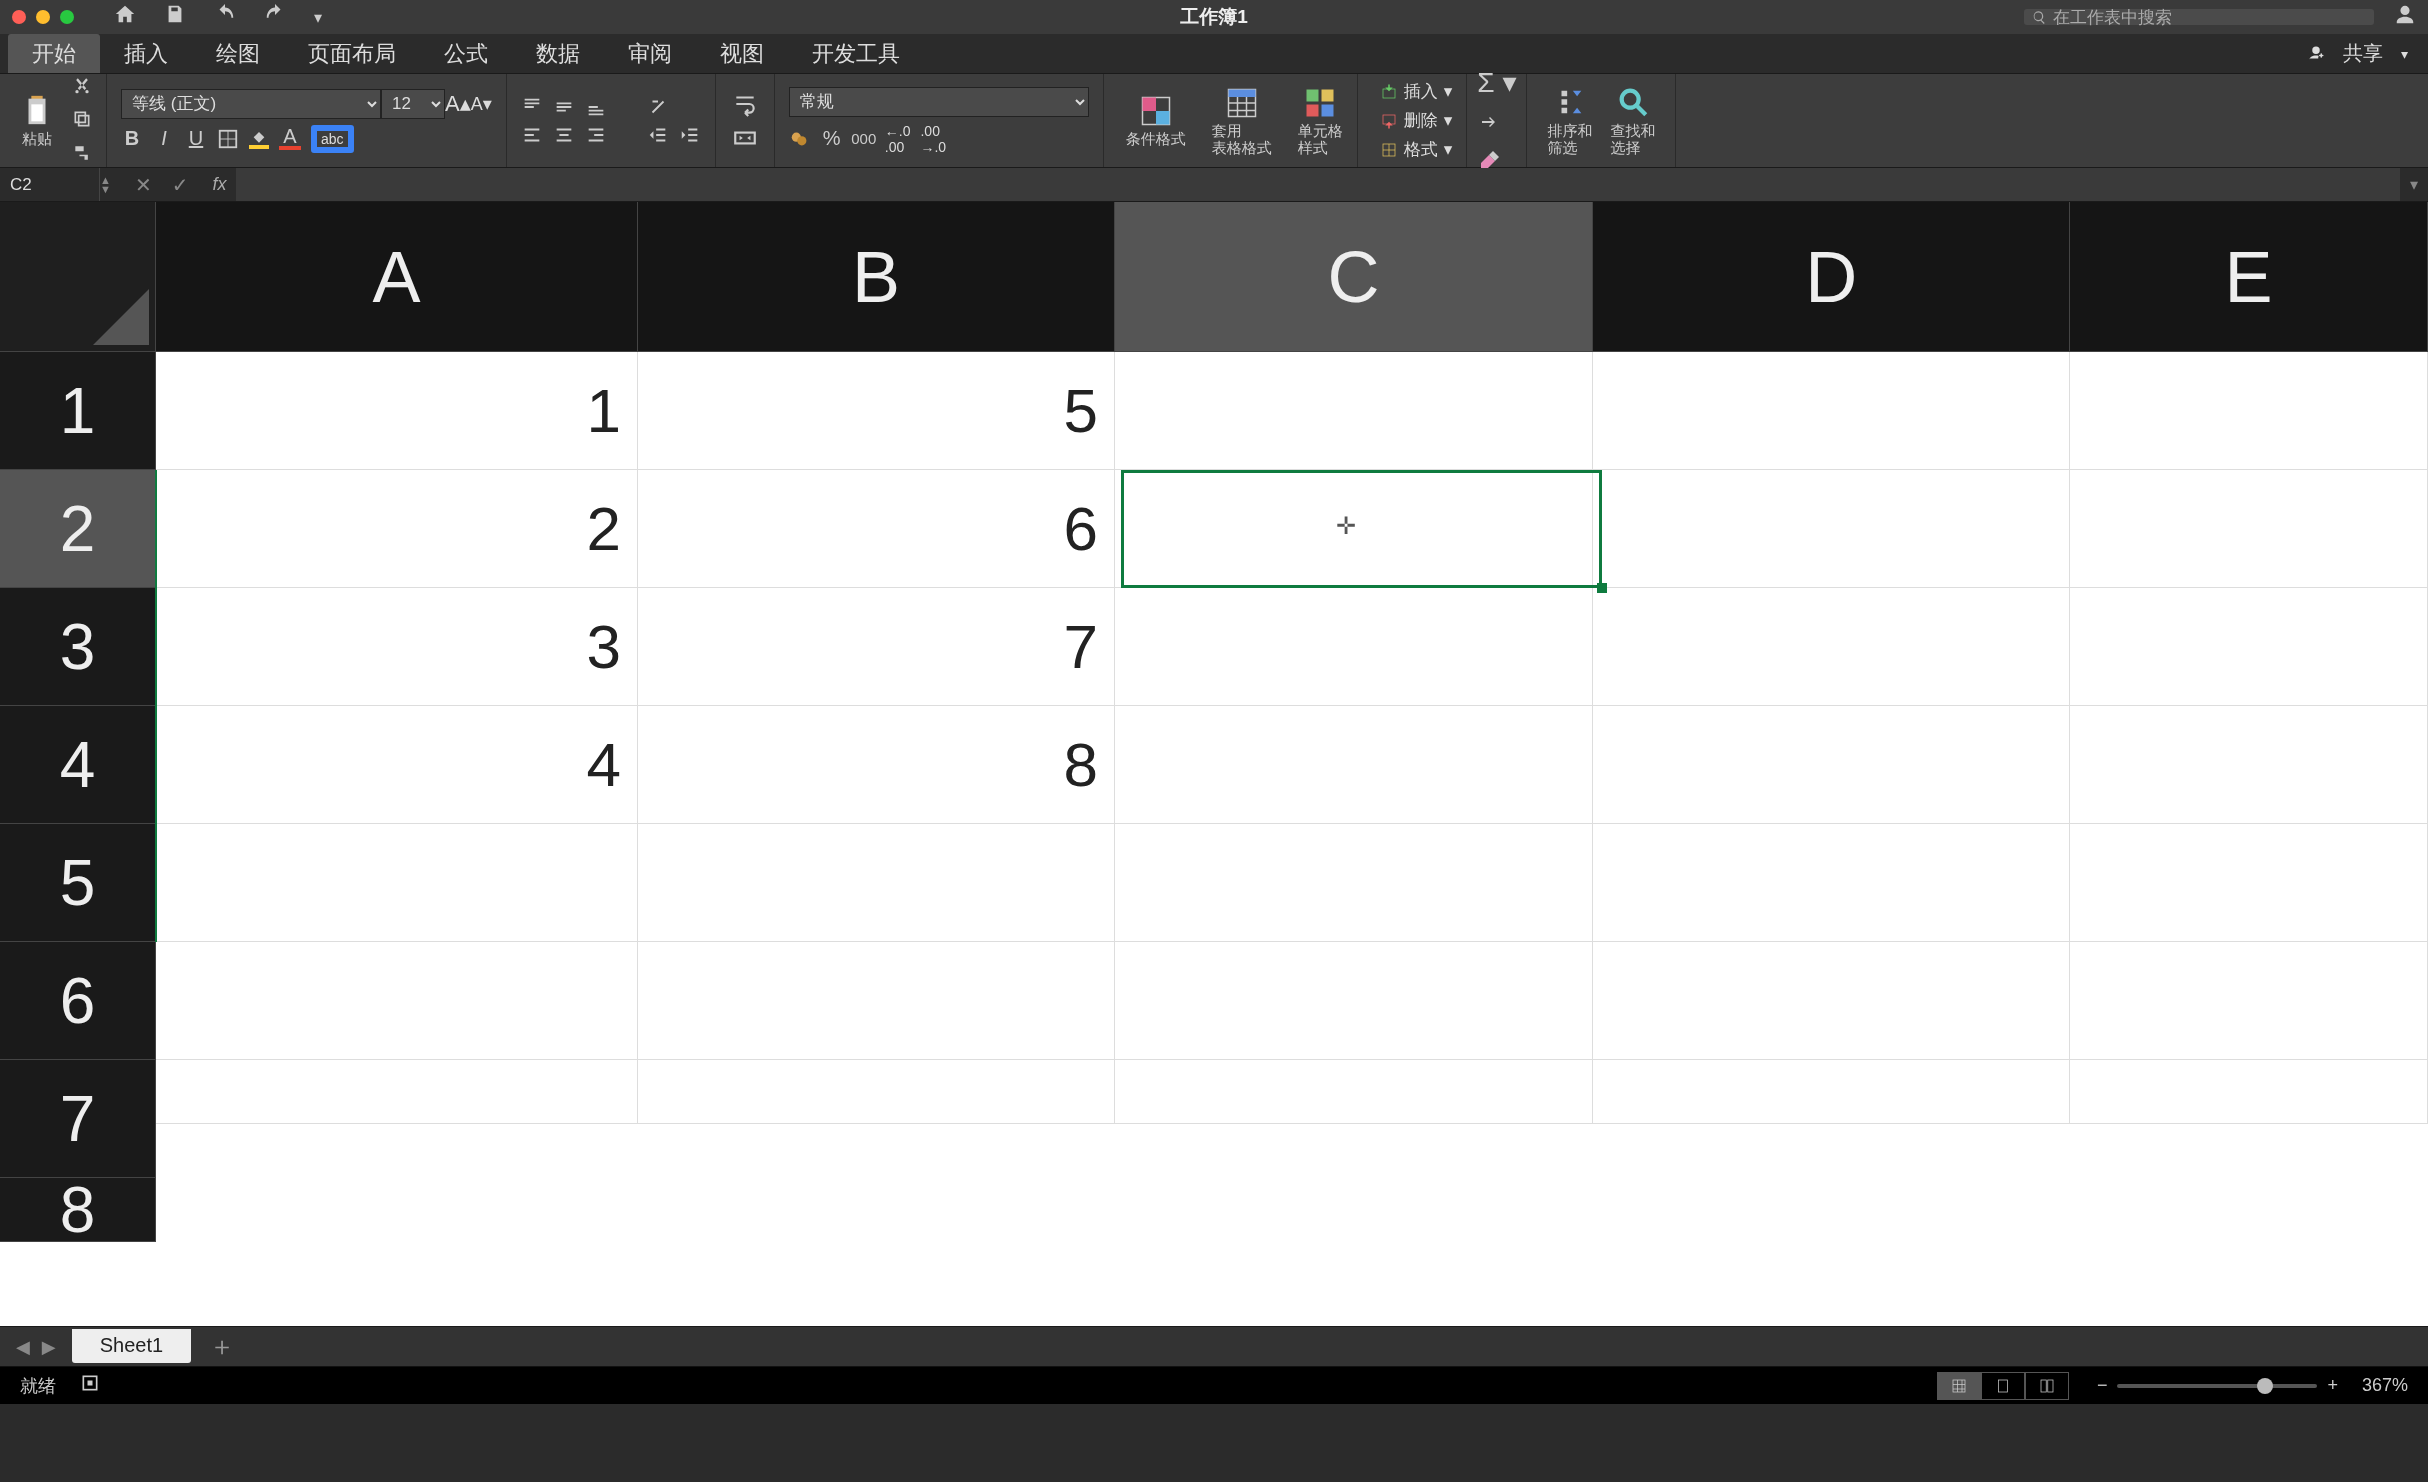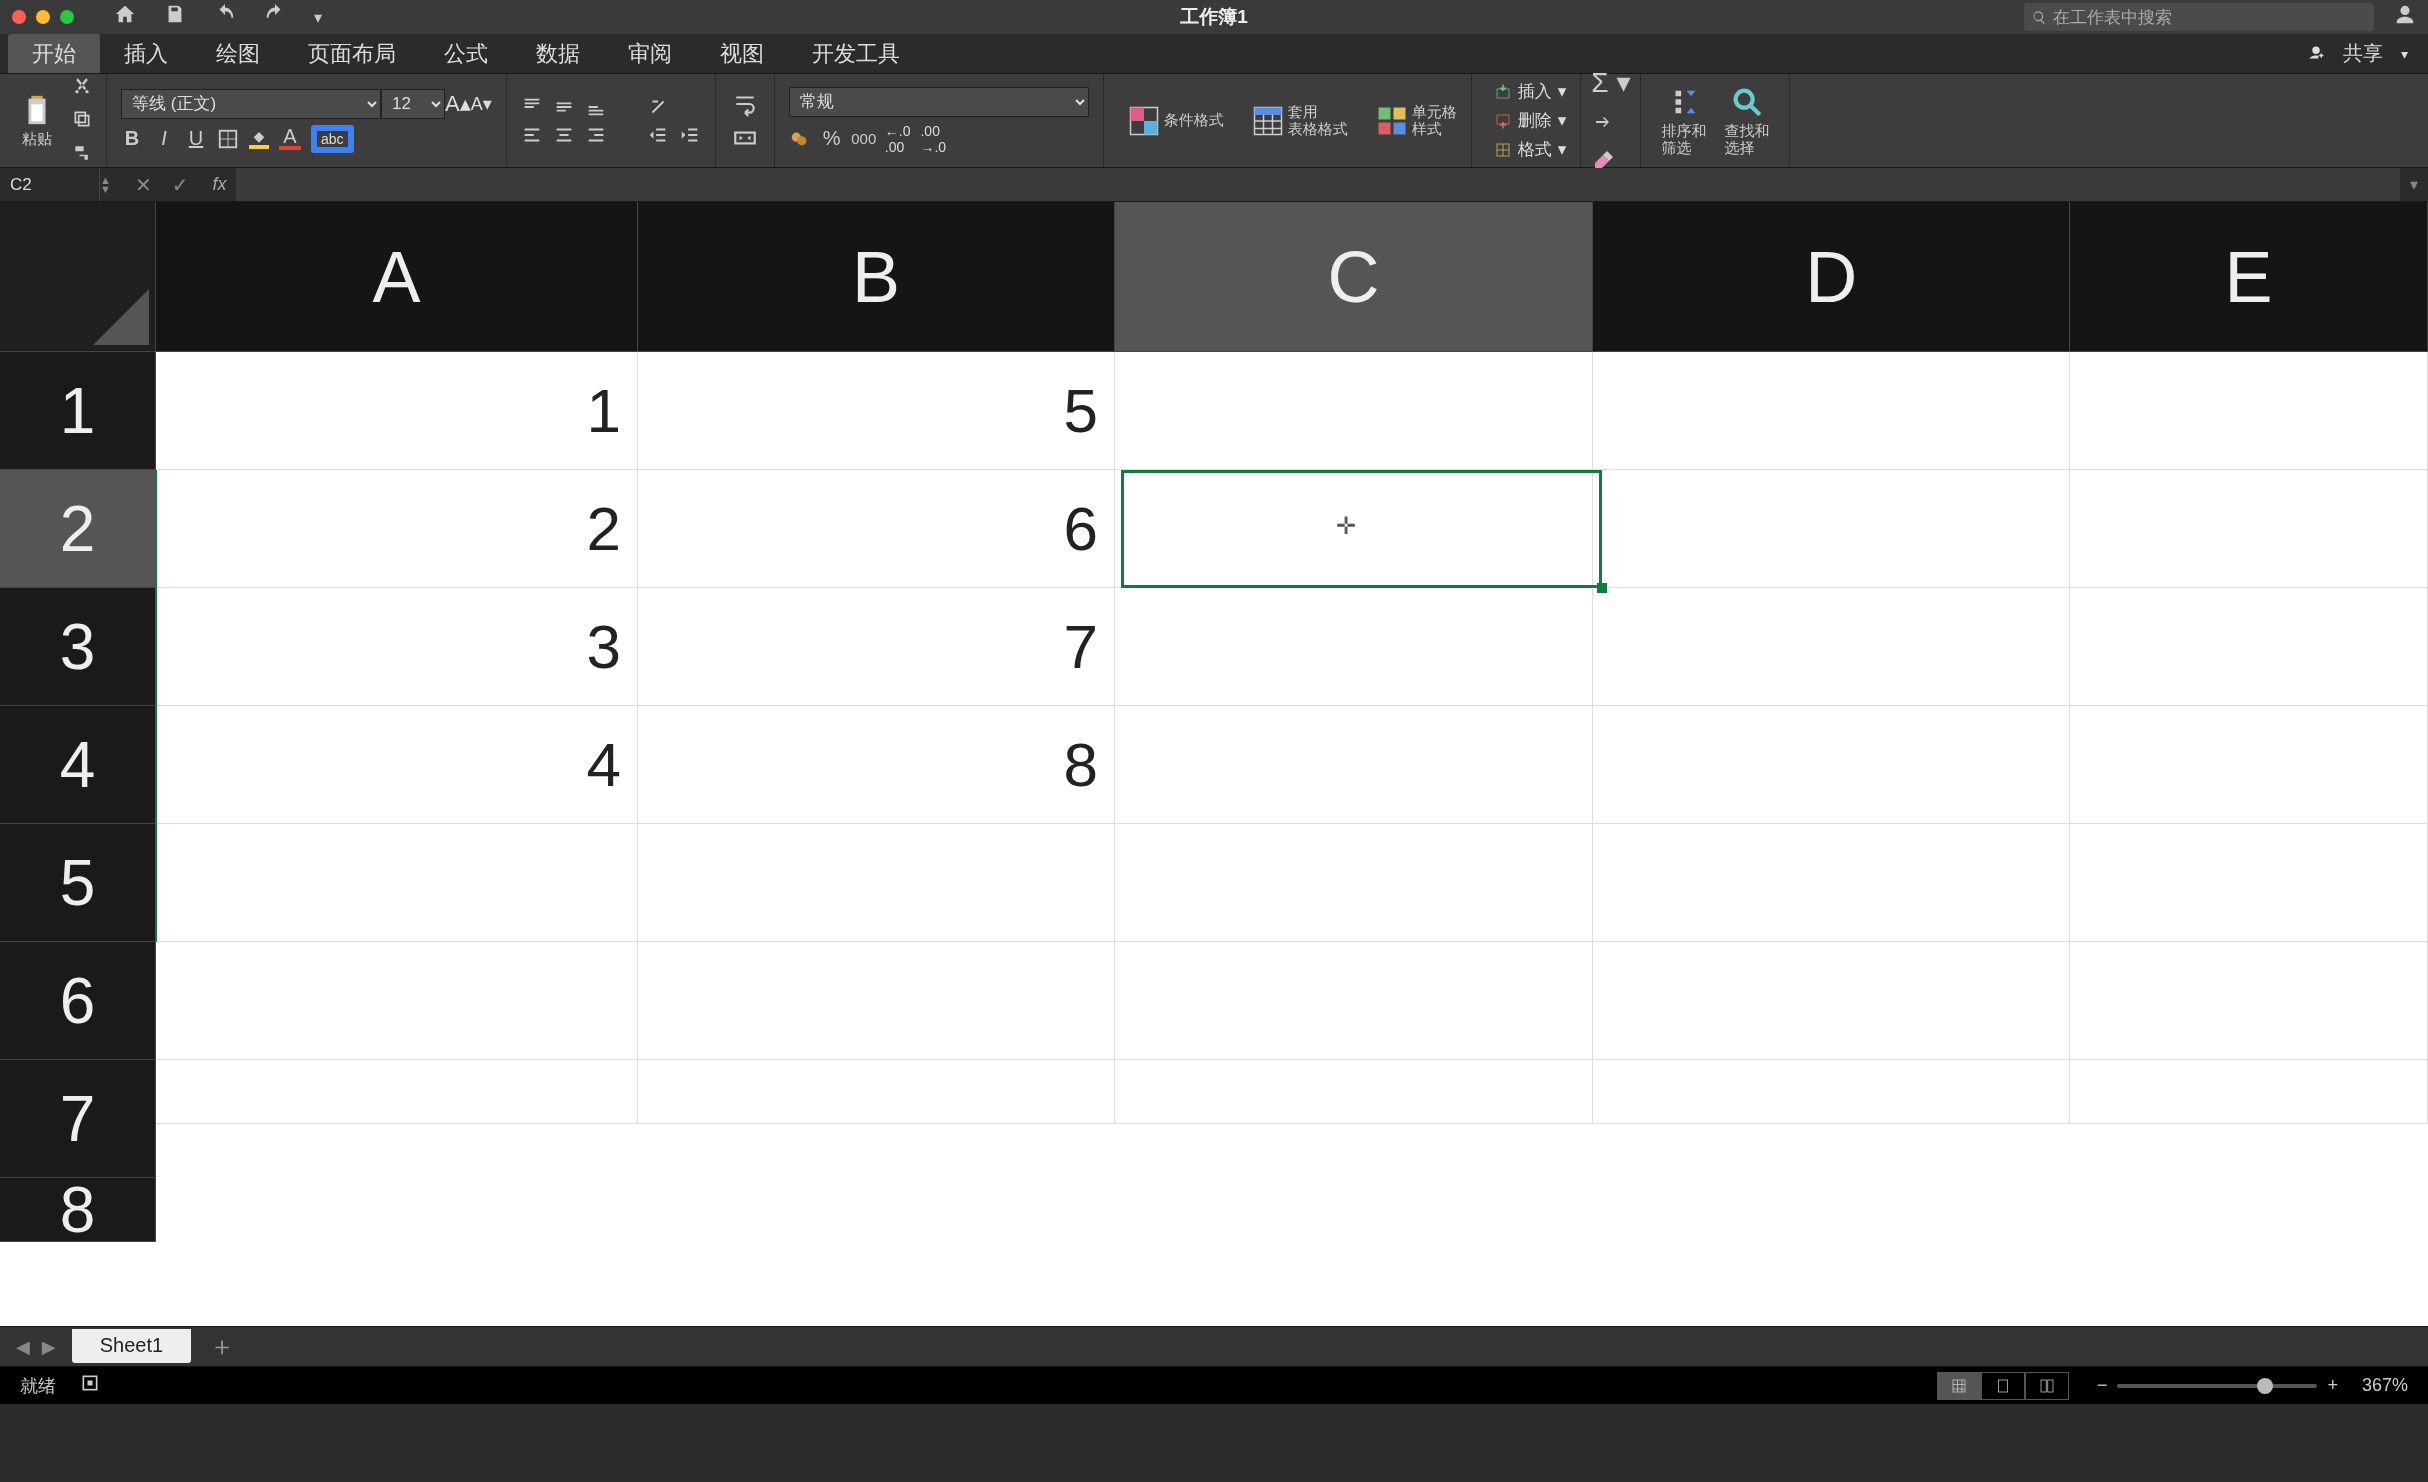--- a/index.html
+++ b/index.html
@@ -5,21 +5,21 @@
 * { margin:0; padding:0; box-sizing:border-box; font-family:-apple-system,"Helvetica Neue","PingFang SC",sans-serif; user-select:none; }
 body { width:2428px; height:1482px; background:#2b2b2b; color:#ddd; overflow:hidden; transform-origin:top left; }
 
 .titlebar { height:34px; background:#3a3a3a; display:flex; align-items:center; padding:0 12px; position:relative; }
 .traffic { display:flex; gap:10px; }
 .traffic span { width:14px; height:14px; border-radius:50%; display:inline-block; }
 .tl-close{background:#ff5f57;} .tl-min{background:#ffbd2e;} .tl-max{background:#28c940;}
 .tb-icons { display:flex; gap:28px; margin-left:40px; align-items:center; color:#ccc; font-size:22px;}
 .tb-icons svg{width:22px;height:22px;fill:#ccc;}
 .title-center { position:absolute; left:50%; transform:translateX(-50%); font-size:19px; font-weight:600; color:#eee;}
-.search-box { margin-left:auto; display:flex; align-items:center; background:#4b4b4b; border-radius:3px; height:28px; width:350px; padding:0 8px; color:#aaa; font-size:17px;}
+.search-box { margin-left:auto; display:flex; align-items:center; background:#4b4b4b; border-radius:3px; height:16px; width:350px; padding:0 8px; color:#aaa; font-size:17px;}
 .search-box svg{width:15px;height:15px;fill:#aaa;margin-right:6px;}
 .user-ico{margin-left:20px;}
 .user-ico svg{width:22px;height:22px;fill:#ccc;}
 
 .tabstrip{height:40px;background:#2b2b2b;display:flex;align-items:stretch;padding-left:8px;border-bottom:1px solid #1a1a1a;}
 .tab{padding:0 24px;font-size:22px;color:#ddd;display:flex;align-items:center;cursor:pointer;}
 .tab.active{background:#555;border-radius:3px 3px 0 0;}
 .share{margin-left:auto;margin-right:20px;display:flex;align-items:center;color:#ddd;font-size:20px;gap:18px;}
 .share svg{width:18px;height:18px;fill:#ddd;}
 
@@ -34,21 +34,21 @@
 .small-icons{display:flex;flex-direction:column;gap:10px;margin-left:6px;}
 .small-icons svg{width:20px;height:20px;fill:#ccc;}
 select,.combo{background:#4a4a4a;border:1px solid #222;color:#ddd;height:30px;font-size:17px;padding:0 6px;}
 .fontname{width:260px;} .fontsize{width:64px;}
 .row2{display:flex;align-items:center;}
 .icogrid{display:flex;gap:10px;}
 .icogrid svg,.icogrid .glyph{width:22px;height:22px;fill:#ccc;color:#ccc;font-size:20px;display:flex;align-items:center;justify-content:center;}
 .under-yellow{border-bottom:4px solid #ffcf33;padding-bottom:1px;}
 .under-red{border-bottom:4px solid #e8422f;padding-bottom:1px;}
 .styles-group{display:flex;gap:26px;align-items:center;margin:0 8px;}
-.style-item{display:flex;flex-direction:row;align-items:center;gap:2px;}
+.style-item{display:flex;flex-direction:column;align-items:center;gap:2px;}
 .style-item svg{width:36px;height:36px;}
 .cells-group{display:flex;flex-direction:column;gap:6px;justify-content:center;padding:0 14px;}
 .cells-group .line{display:flex;align-items:center;gap:6px;font-size:17px;color:#ddd;}
 .cells-group svg{width:18px;height:18px;}
 .edit-misc{display:flex;flex-direction:column;gap:10px;justify-content:center;padding:0 10px;}
 .edit-misc svg{width:24px;height:24px;fill:#ccc;}
 .sigma{font-size:28px;color:#ccc;}
 
 .fbarrow{height:34px;background:#2b2b2b;display:flex;align-items:center;border-bottom:1px solid #1a1a1a;}
 .namebox{width:100px;height:100%;background:#2b2b2b;border-right:1px solid #444;padding:0 10px;font-size:17px;color:#ddd;display:flex;align-items:center;}

